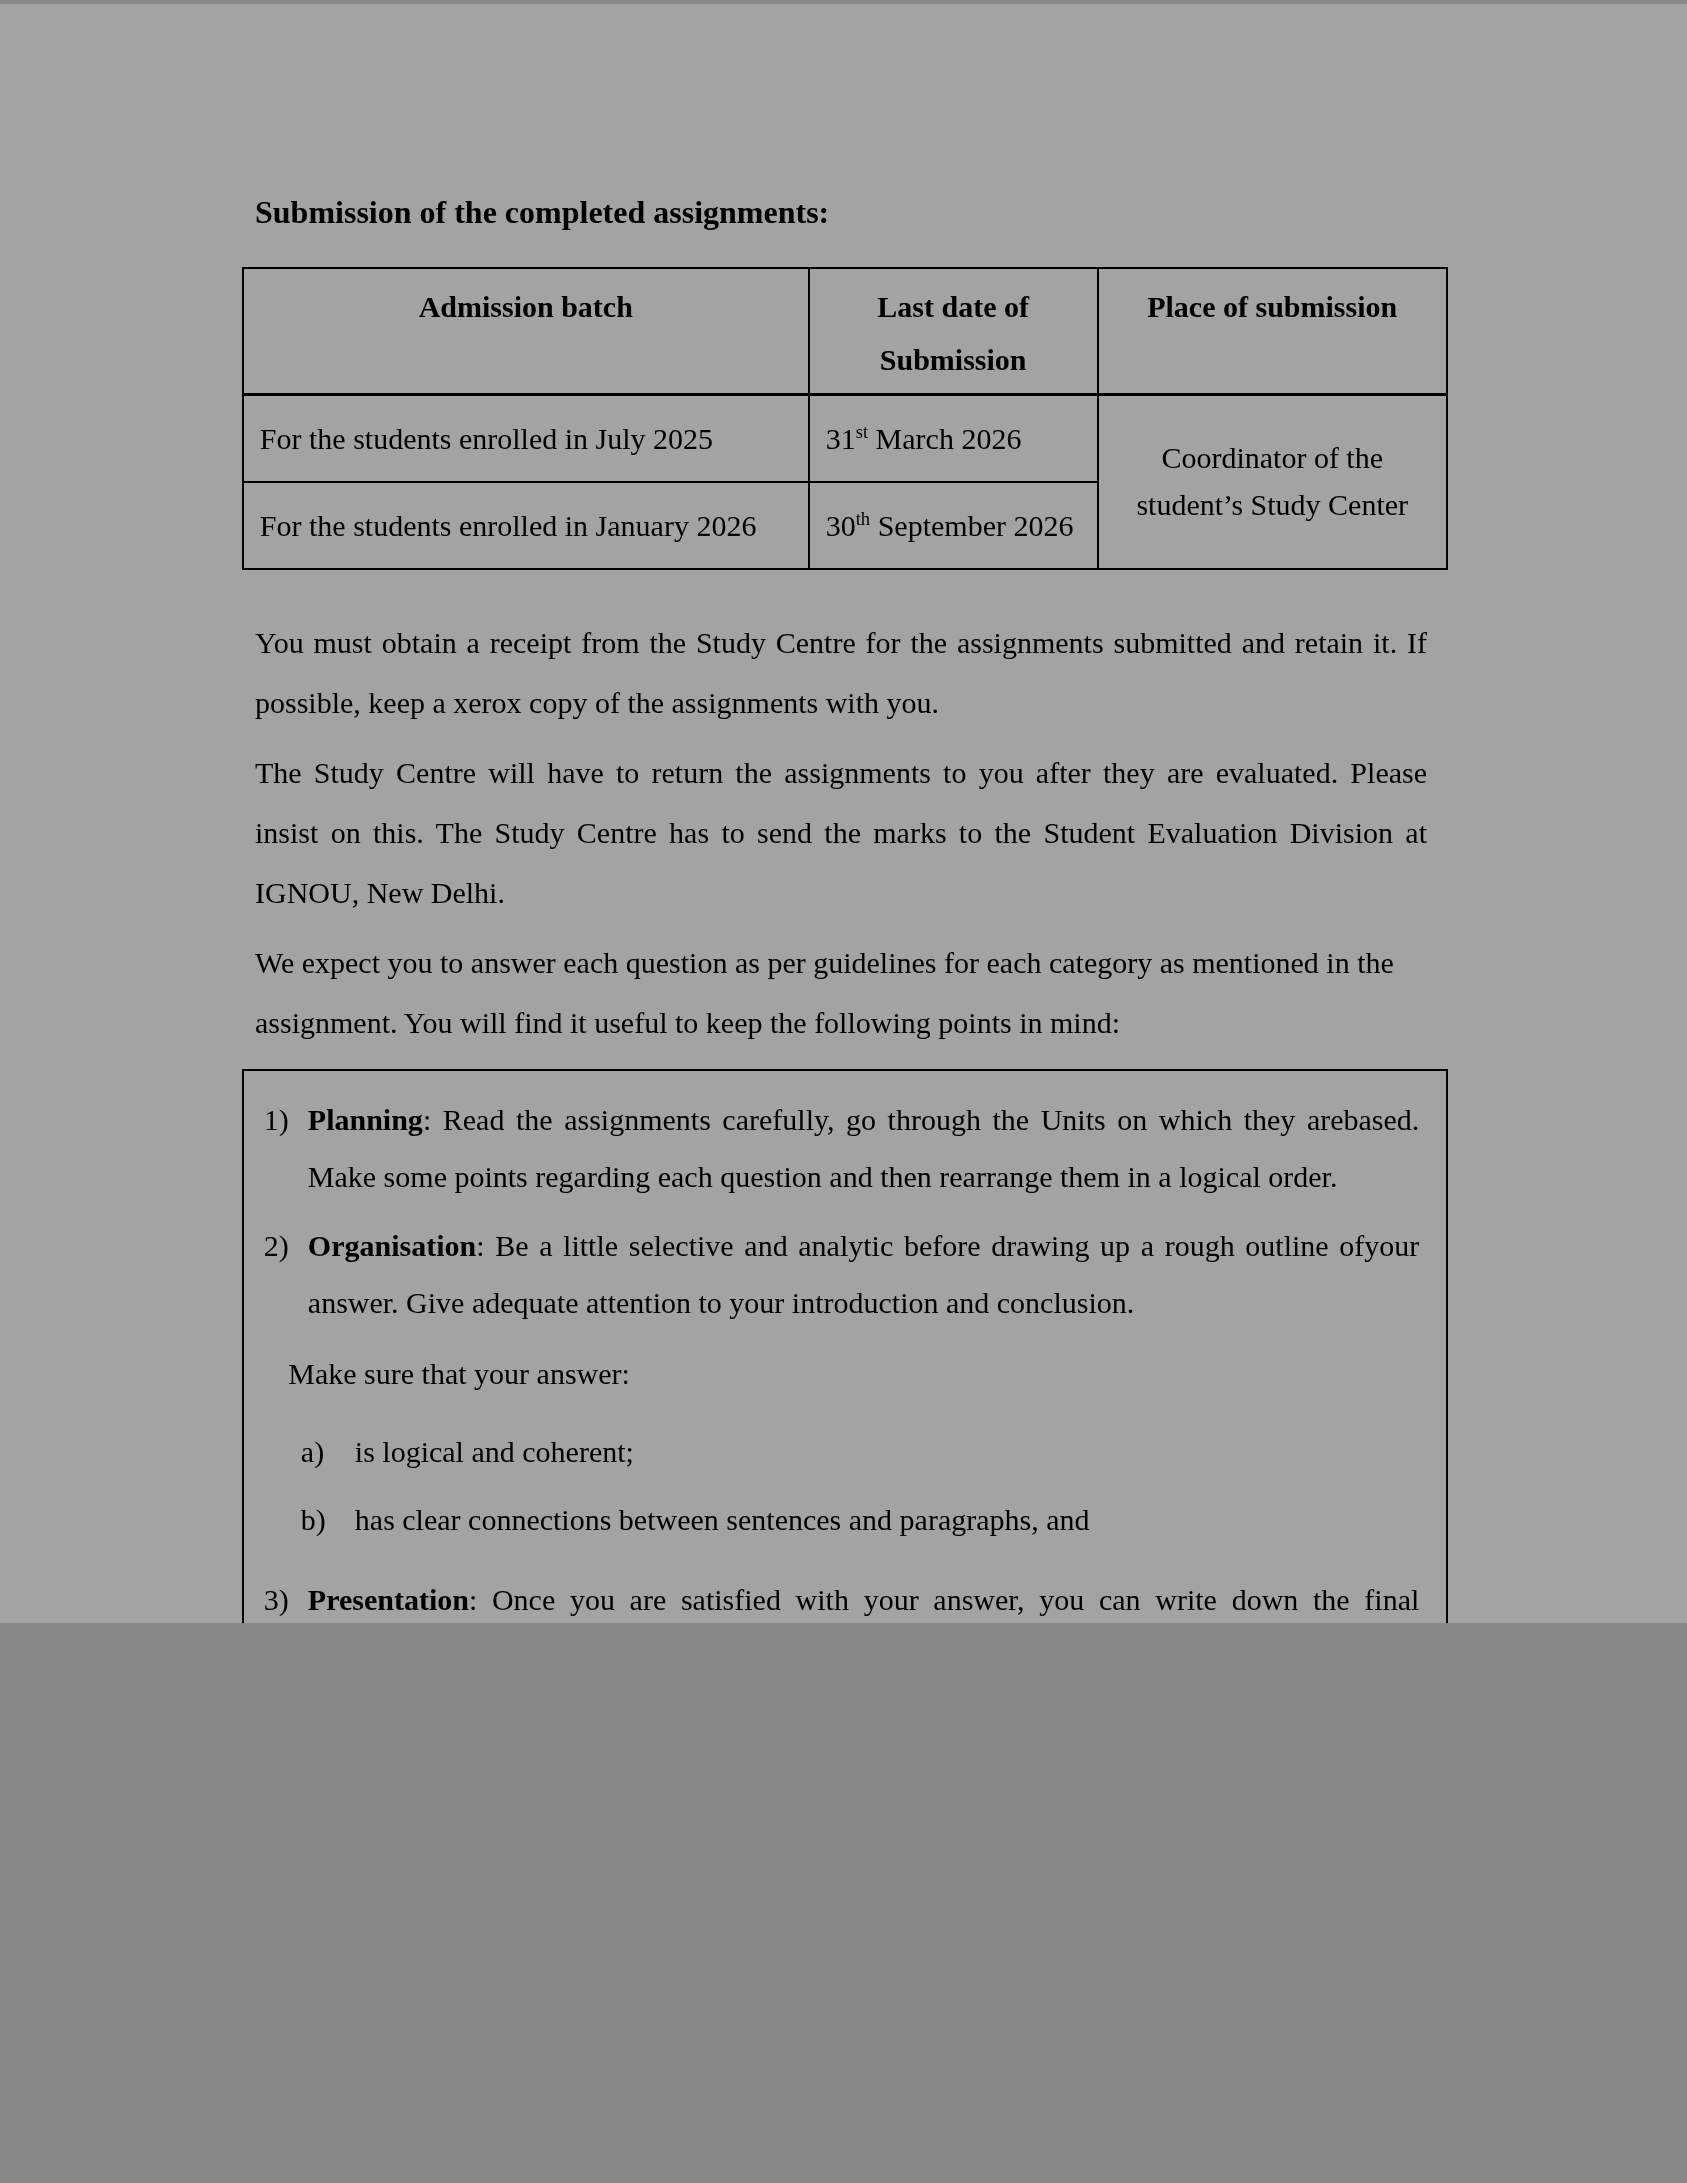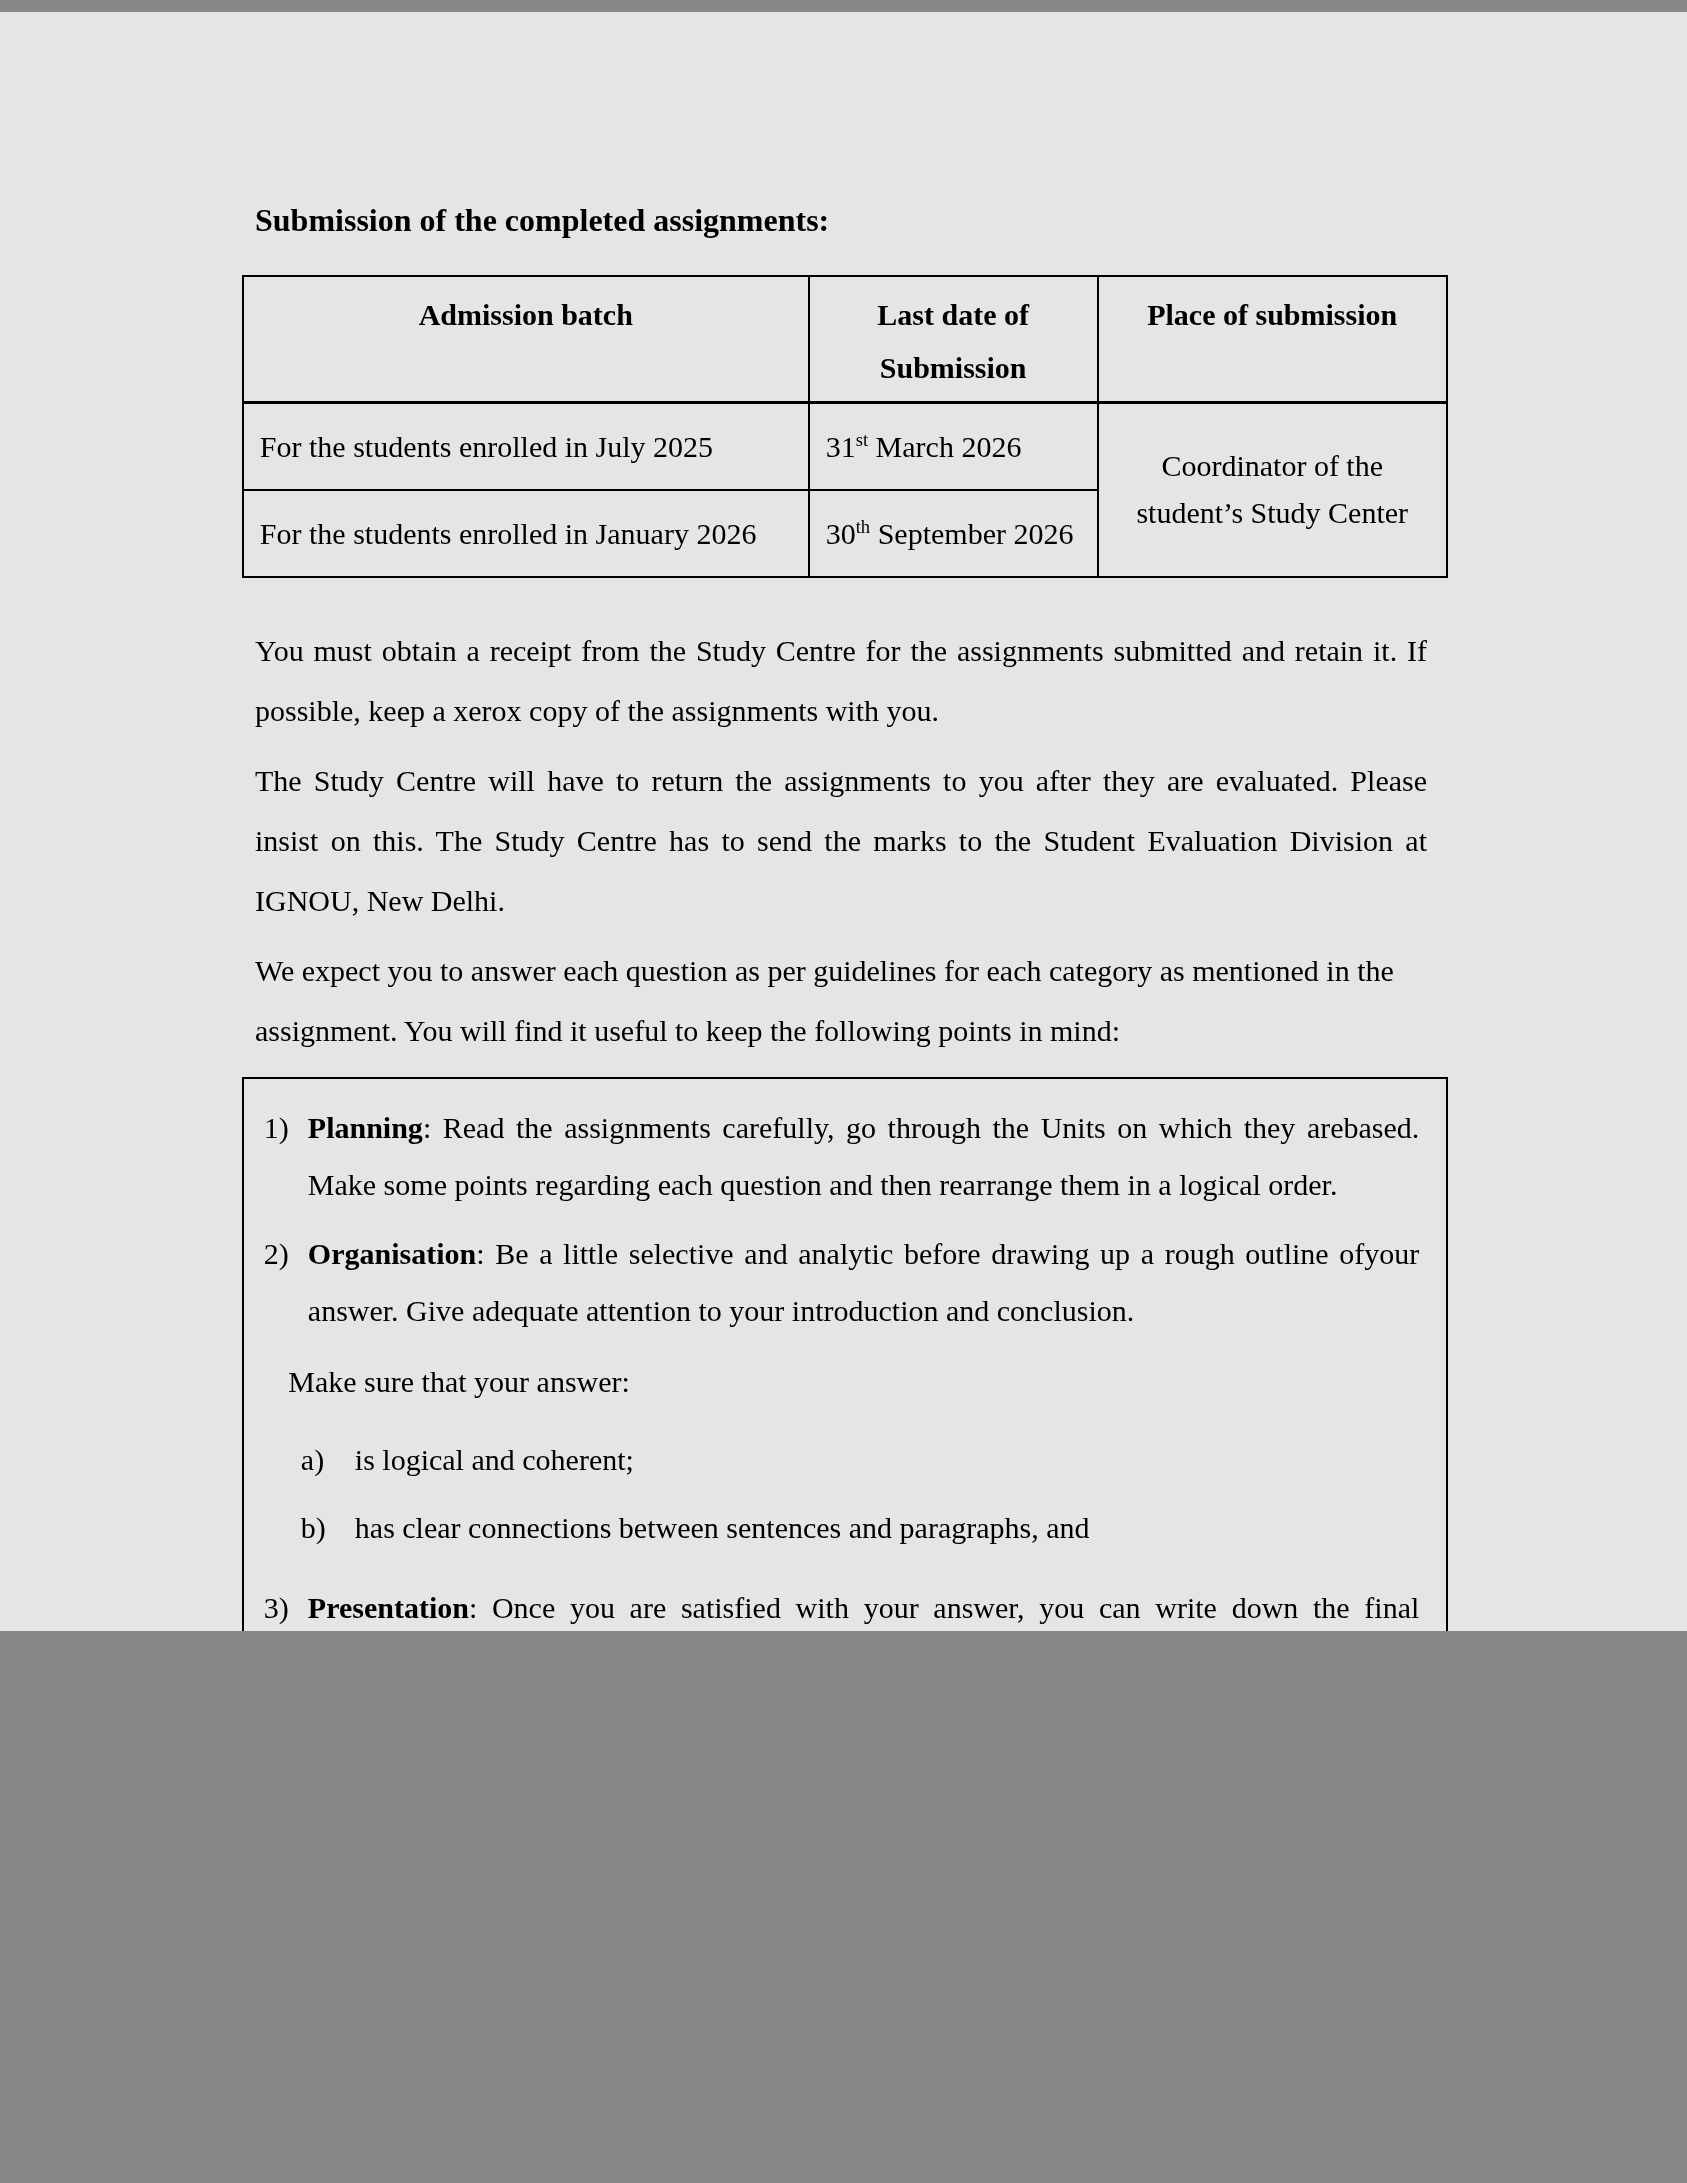--- a/index.html
+++ b/index.html
@@ -4,26 +4,26 @@
 <style>
   html, body {
     margin: 0;
     padding: 0;
     background: #888;
   }
   .page {
     position: relative;
     width: 1687px;
     height: 1619px;
-    background: #e5e5e5;
+    background: #a3a3a3;
     color: #000000;
     font-family: "Liberation Serif", "DejaVu Serif", serif;
     font-size: 30px;
     overflow: hidden;
-    margin: 12px auto;
+    margin: 4px auto;
   }
   .content {
     padding: 189px 260px 0 255px;
   }
   .doc-title {
     font-size: 32px;
     font-weight: bold;
     margin: 0;
     line-height: 1.2;
   }

